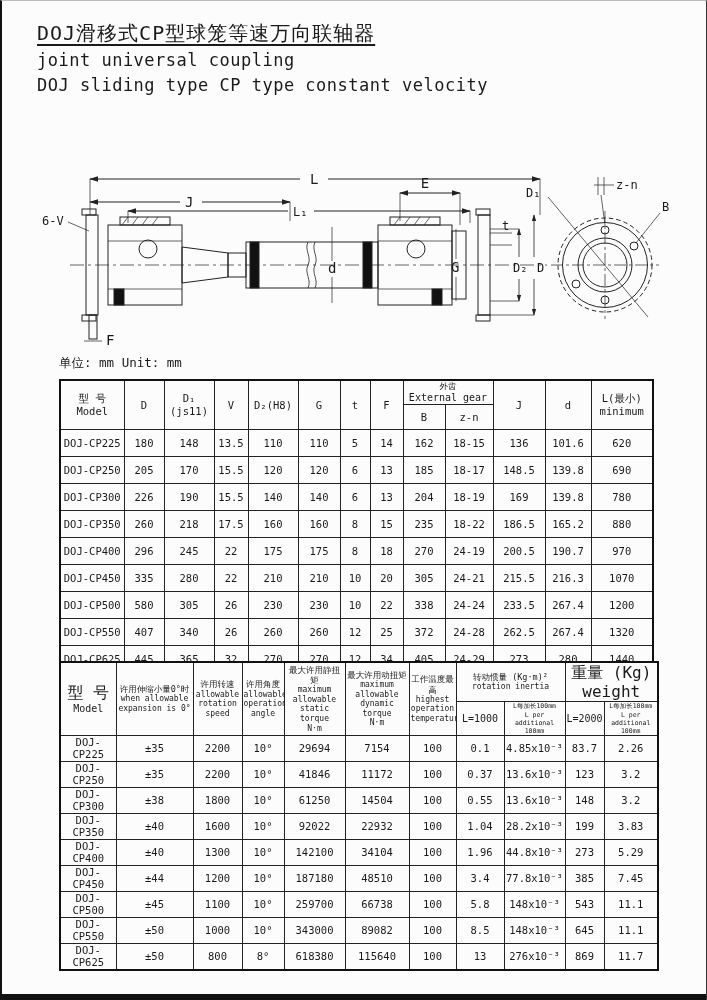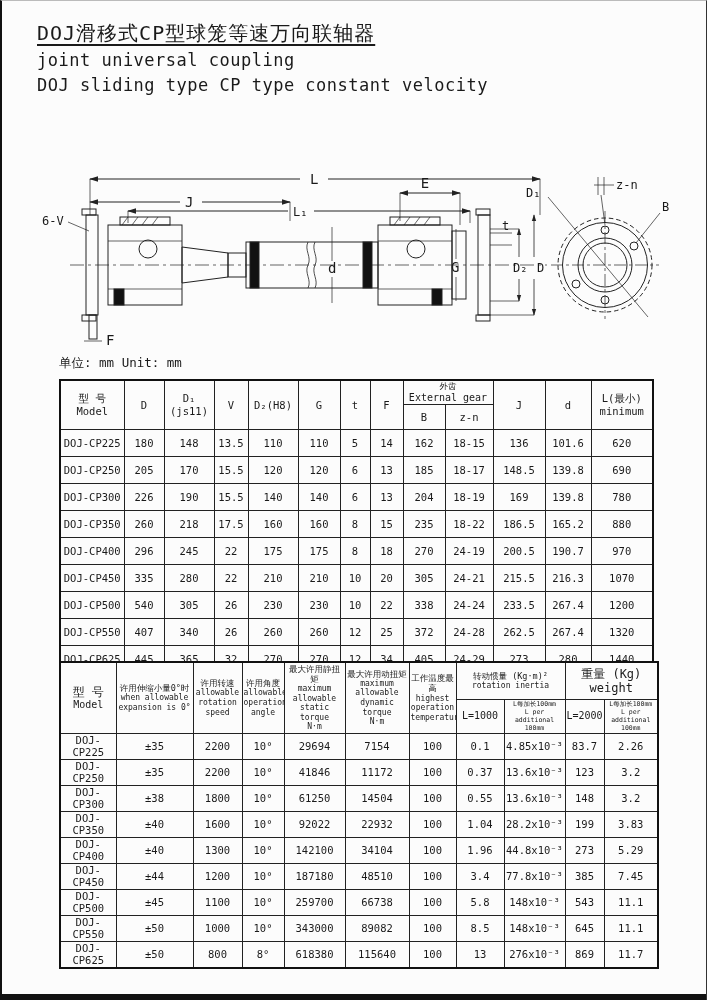--- a/index.html
+++ b/index.html
@@ -21,21 +21,21 @@
 
   table{border-collapse:collapse;table-layout:fixed;position:absolute;background:#fcfcfc;}
   th,td{border:1px solid #222;text-align:center;vertical-align:middle;
         font-weight:normal;padding:0 1px;overflow:hidden;}
   .t1{left:57px;top:378px;width:593px;font-size:10.5px;}
   .t1 thead th{height:24px;font-size:10.5px;line-height:1.25;}
   .t1 tbody td{height:26px;}
   .t2{left:57px;top:660px;width:598px;font-size:10.5px;}
   .t2 thead th{font-size:8px;line-height:1.2;}
   .t2 thead .zh{font-size:8.5px;}
-  .t2 thead .big{font-size:12px;}
+  .t2 thead .big{font-size:16px;}
   .t2 thead .mid{font-size:10px;}
   .t2 thead .tiny{font-size:6.5px;line-height:1.25;}
   .t2 tbody td{height:25px;}
   .t2 thead tr:first-child th{height:36px;}
   .t2 thead tr:last-child th{height:24px;}
   .outer{border:2px solid #111;}
 </style>
 </head>
 <body>
 
@@ -313,21 +313,21 @@
           <td>10</td>
           <td>20</td>
           <td>305</td>
           <td>24-21</td>
           <td>215.5</td>
           <td>216.3</td>
           <td>1070</td>
         </tr>
         <tr>
           <td>DOJ-CP500</td>
-          <td>540</td>
+          <td>580</td>
           <td>305</td>
           <td>26</td>
           <td>230</td>
           <td>230</td>
           <td>10</td>
           <td>22</td>
           <td>338</td>
           <td>24-24</td>
           <td>233.5</td>
           <td>267.4</td>

